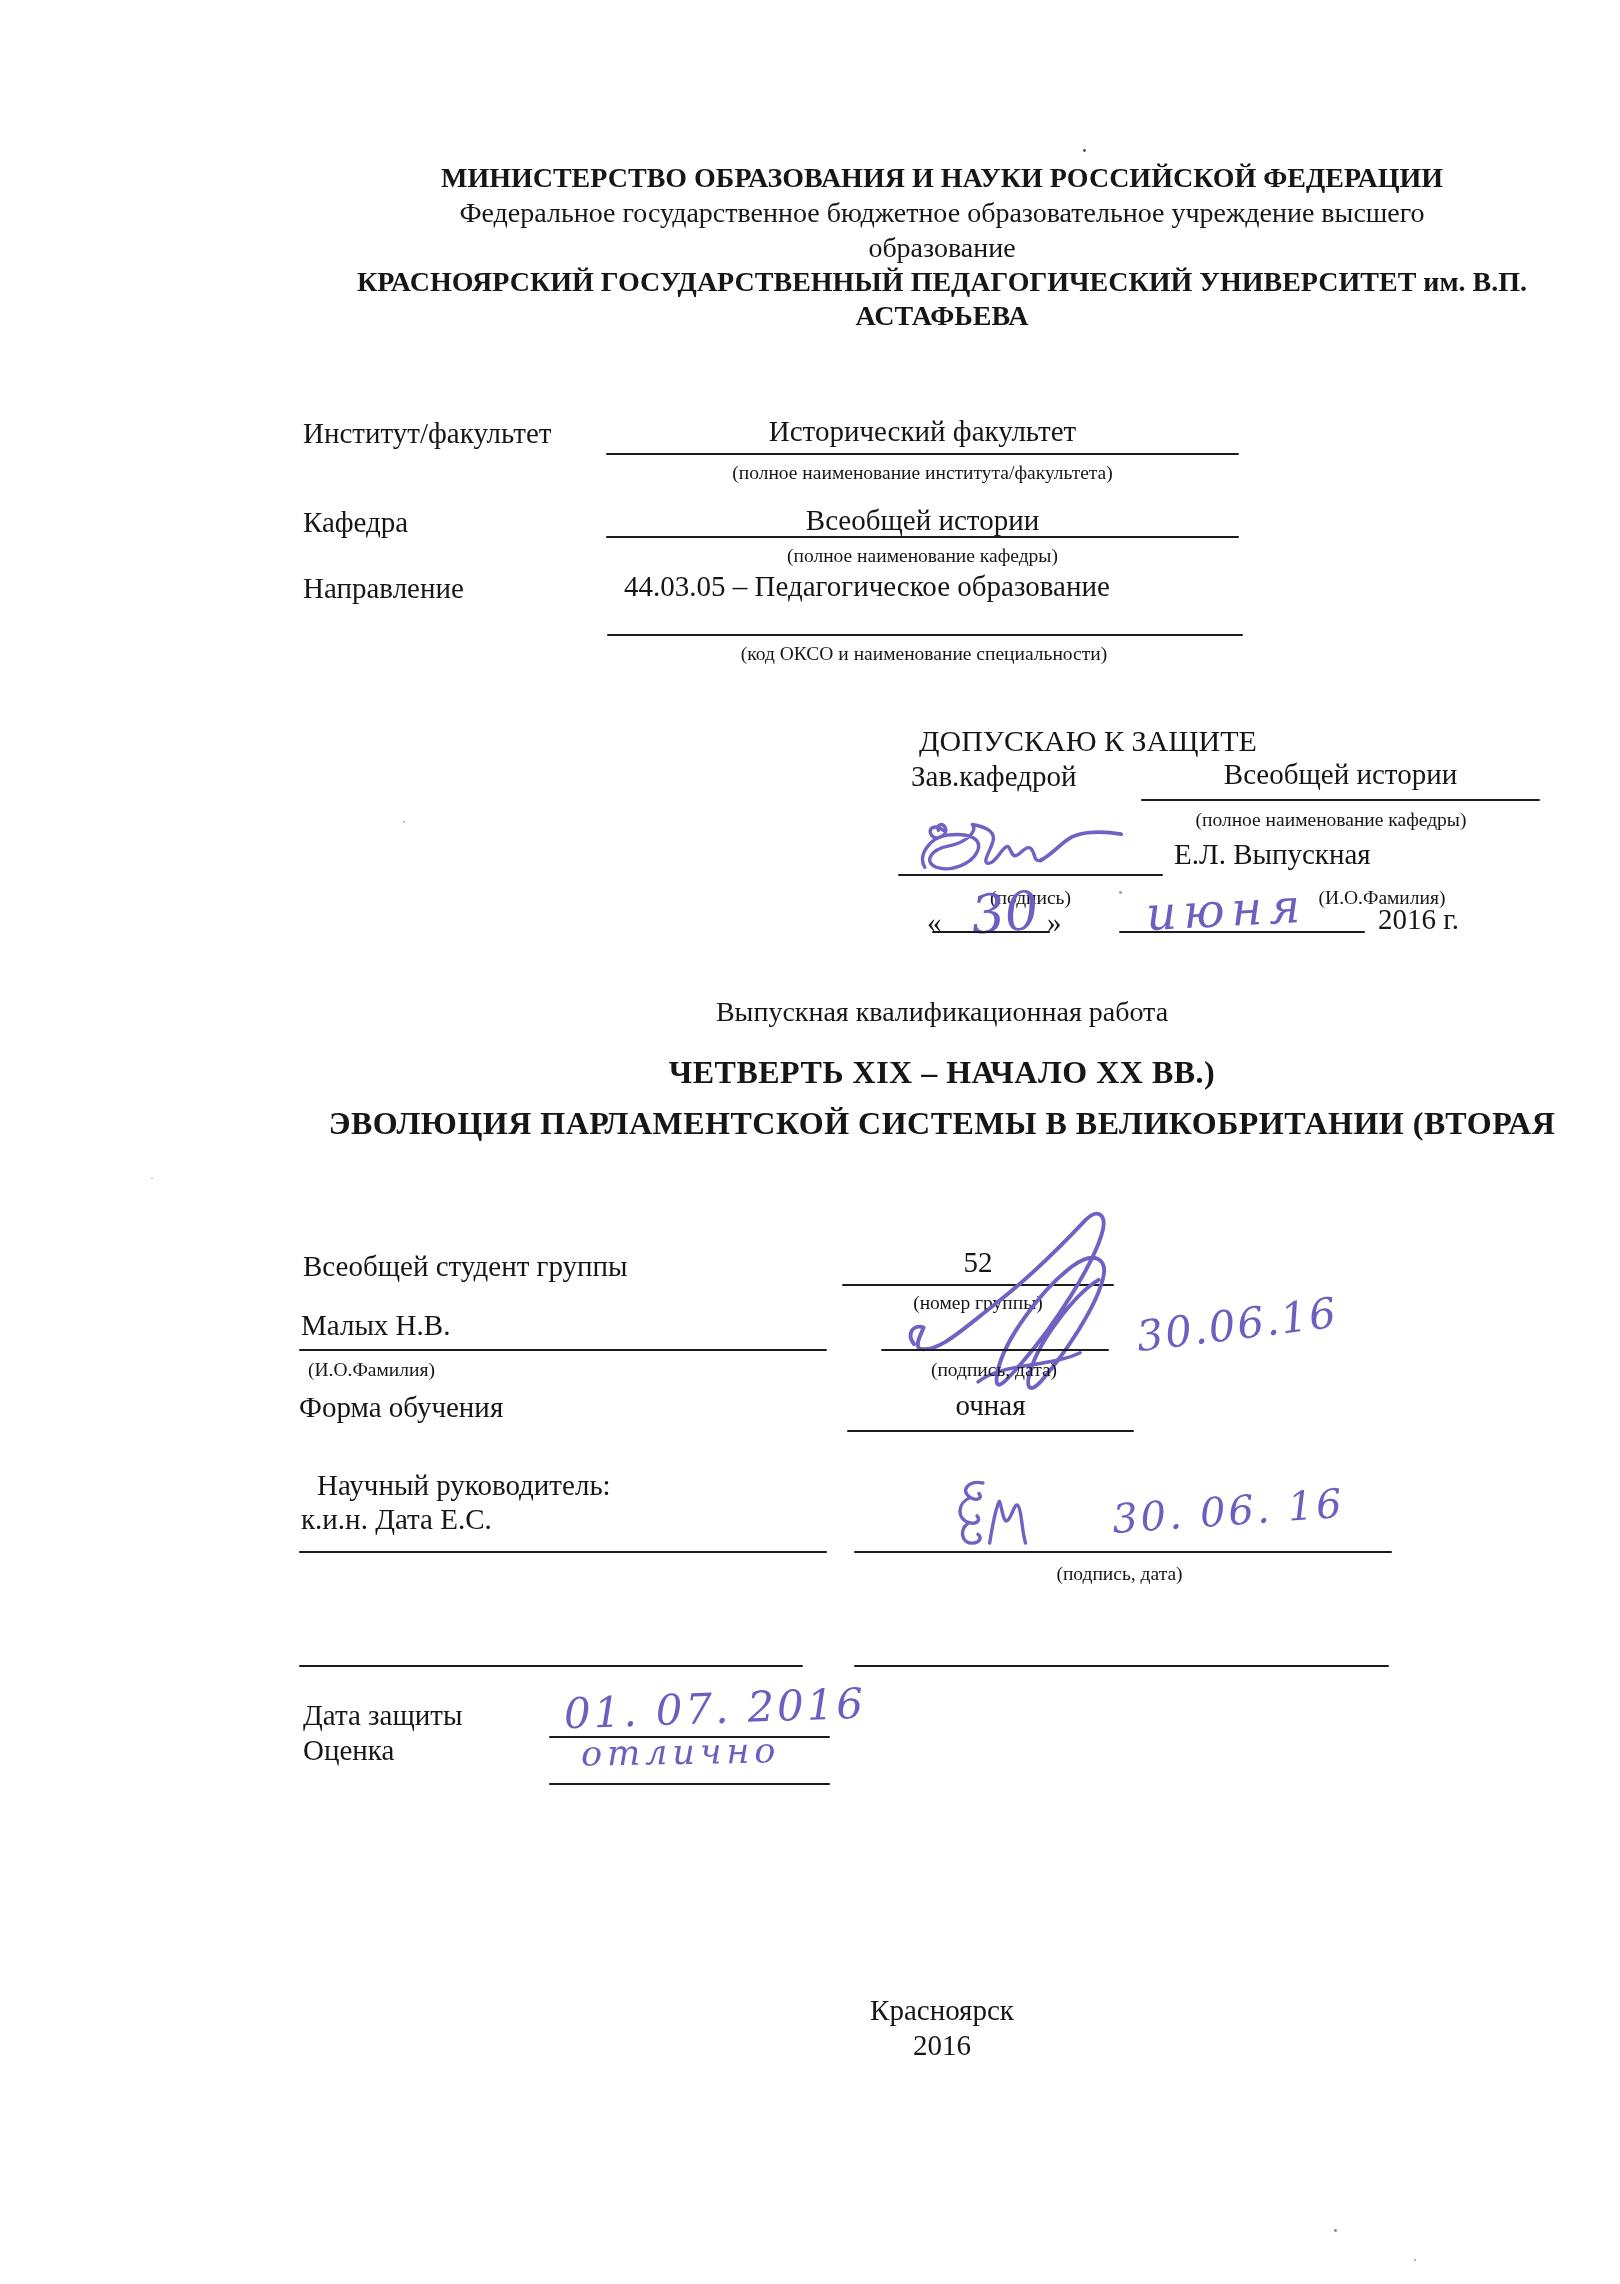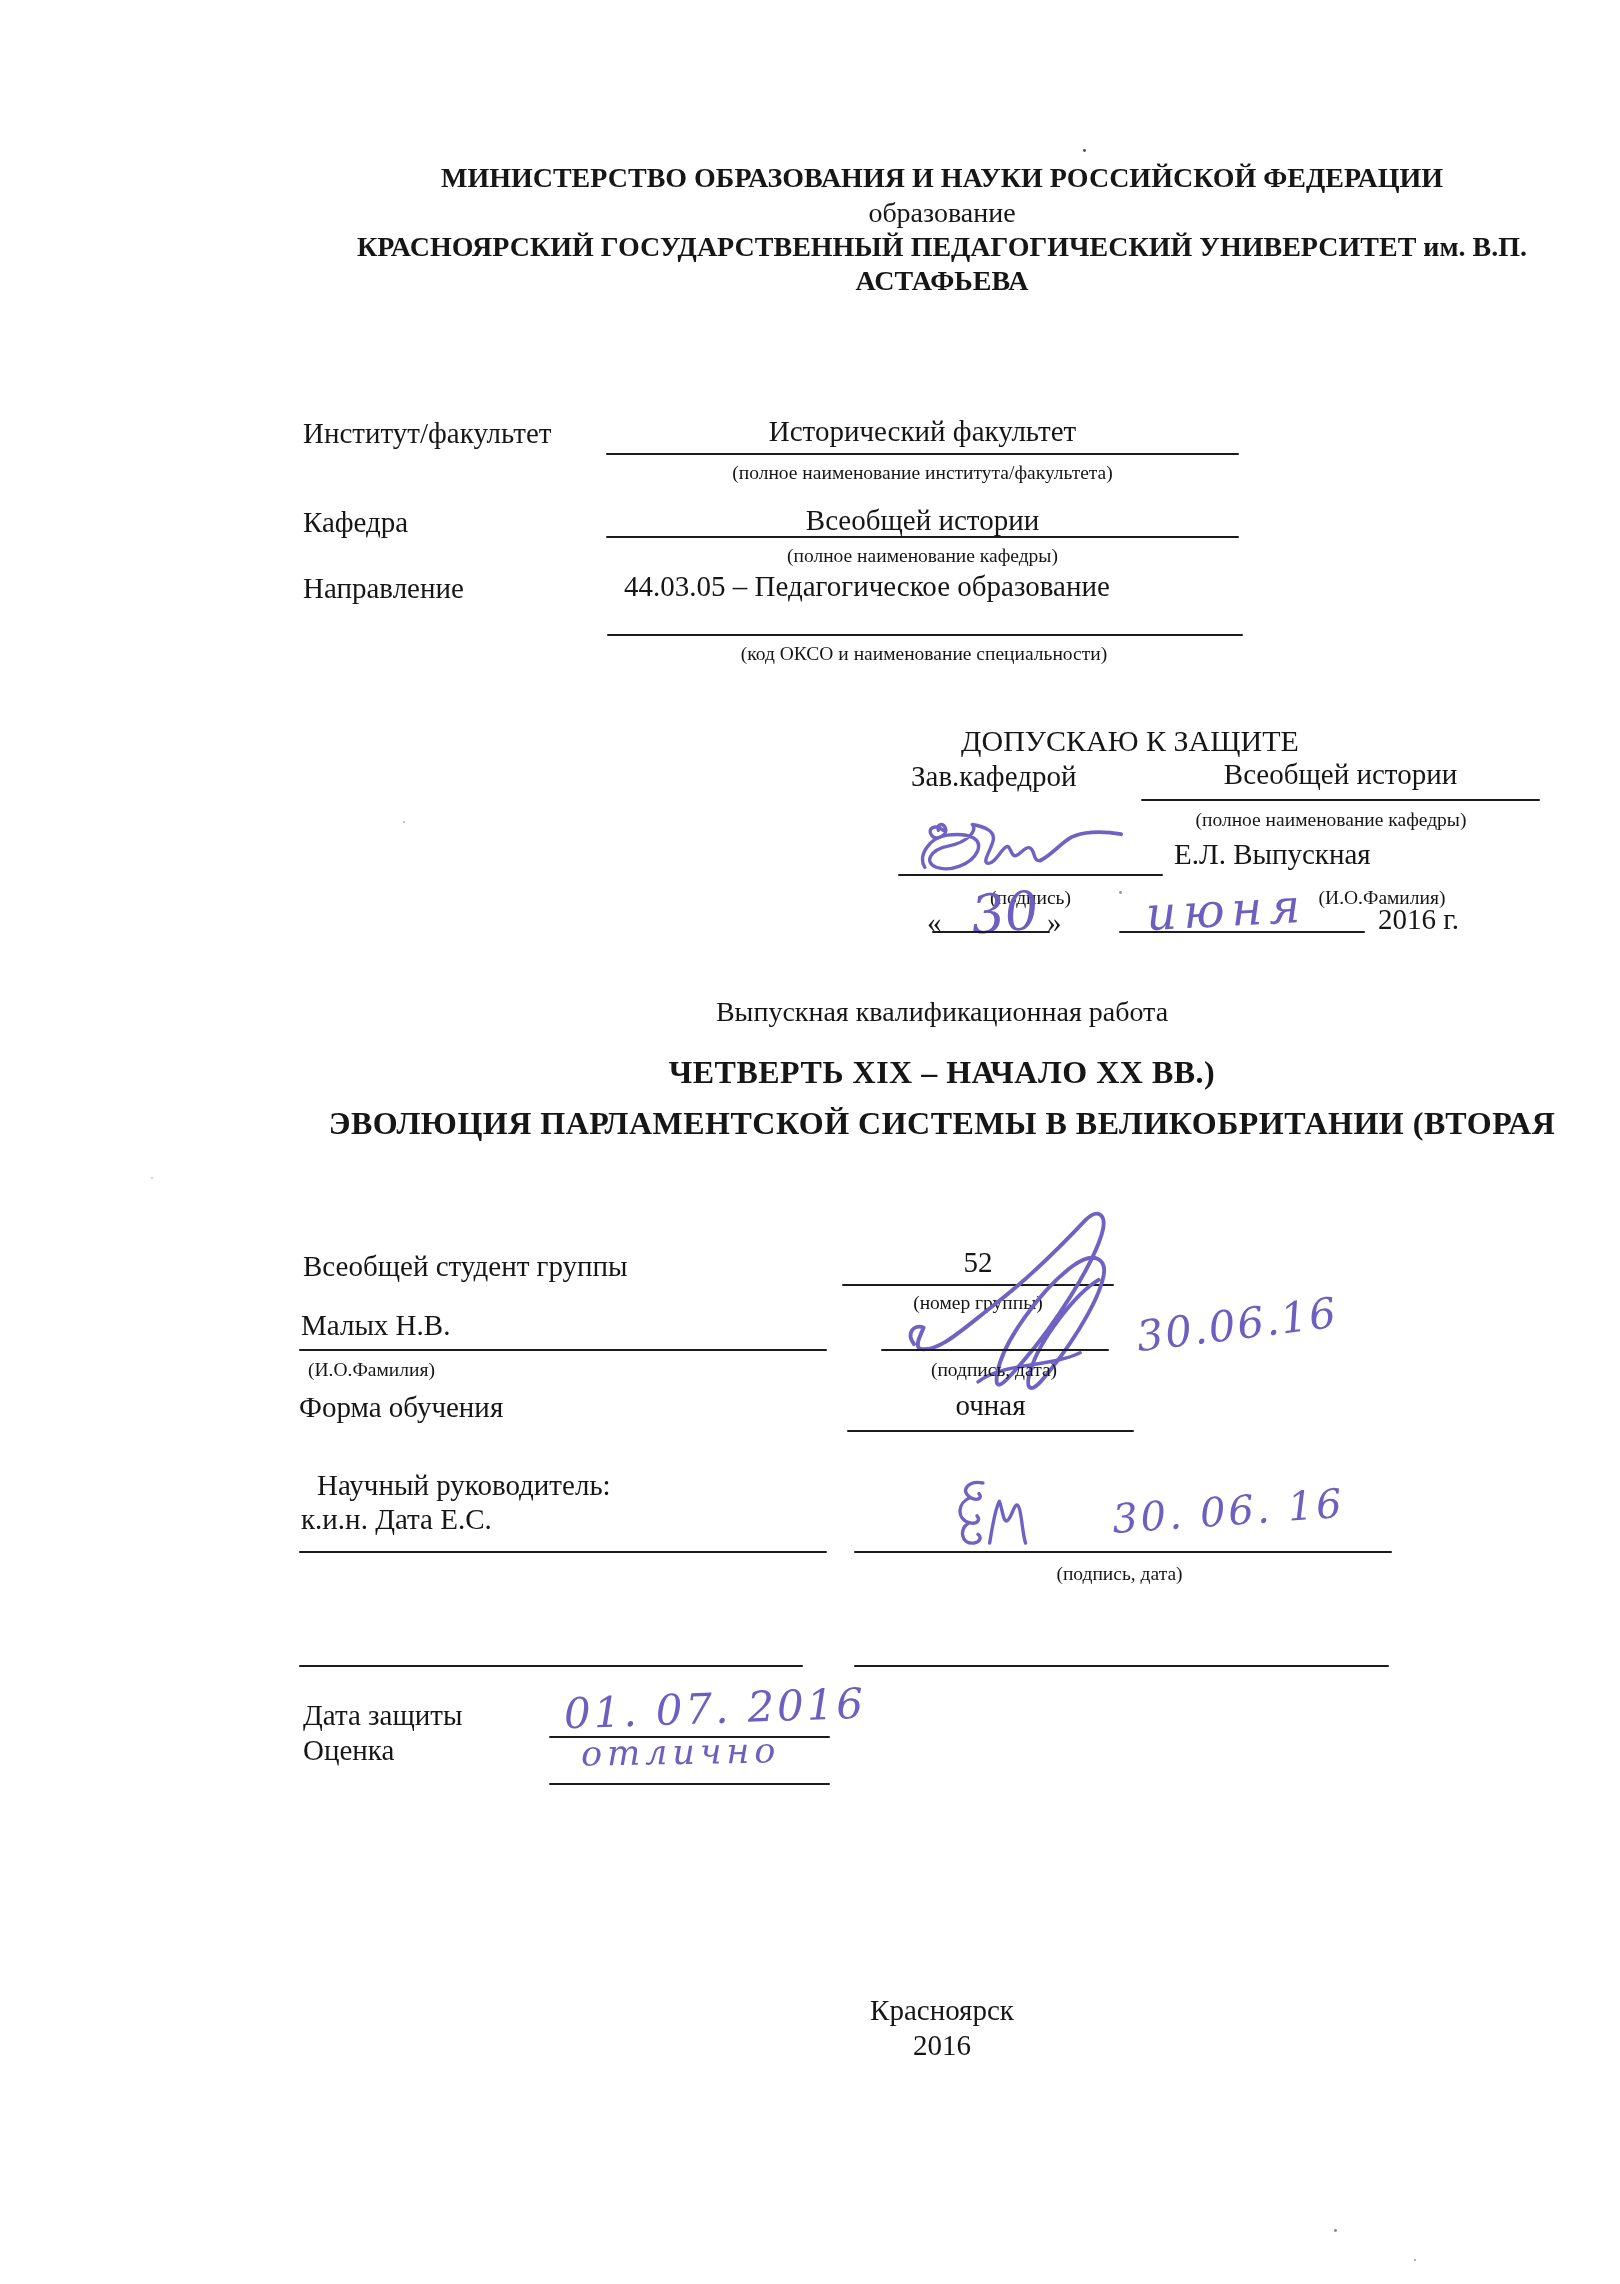--- a/index.html
+++ b/index.html
@@ -29,41 +29,42 @@
   svg.sig{position:absolute;overflow:visible;}
   svg.sig path{fill:none;stroke:#6f62c3;stroke-linecap:round;stroke-linejoin:round;}
 </style>
 </head>
 <body>
 
 <div class="page">
 
   <div class="abs ctr" style="left:263px;top:161px;width:1358px;">
     <div class="tb">МИНИСТЕРСТВО ОБРАЗОВАНИЯ И НАУКИ РОССИЙСКОЙ ФЕДЕРАЦИИ</div>
+    <div class="hdr">Федеральное государственное бюджетное образовательное учреждение высшего</div>
     <div class="hdr">образование</div>
     <div class="tb">КРАСНОЯРСКИЙ ГОСУДАРСТВЕННЫЙ ПЕДАГОГИЧЕСКИЙ УНИВЕРСИТЕТ им. В.П.</div>
     <div class="tb">АСТАФЬЕВА</div>
   </div>
 
   <div class="abs t" style="left:303px;top:417px;">Институт/факультет</div>
   <div class="abs ctr t" style="left:606px;top:415px;width:633px;">Исторический факультет</div>
   <div class="rule" style="left:606px;top:453px;width:633px;"></div>
   <div class="abs ctr cap" style="left:606px;top:462px;width:633px;">(полное наименование института/факультета)</div>
 
   <div class="abs t" style="left:303px;top:506px;">Кафедра</div>
   <div class="abs ctr t" style="left:606px;top:504px;width:633px;">Всеобщей истории</div>
   <div class="rule" style="left:606px;top:536px;width:633px;"></div>
   <div class="abs ctr cap" style="left:606px;top:545px;width:633px;">(полное наименование кафедры)</div>
 
   <div class="abs t" style="left:303px;top:572px;">Направление</div>
   <div class="abs t" style="left:624px;top:570px;">44.03.05 – Педагогическое образование</div>
   <div class="rule" style="left:607px;top:634px;width:636px;"></div>
   <div class="abs ctr cap" style="left:603px;top:643px;width:642px;">(код ОКСО и наименование специальности)</div>
 
-  <div class="abs" style="left:961px;top:724px;font-size:30px;">ДОПУСКАЮ К ЗАЩИТЕ</div>
+  <div class="abs" style="left:919px;top:724px;font-size:30px;">ДОПУСКАЮ К ЗАЩИТЕ</div>
   <div class="abs t" style="left:911px;top:760px;">Зав.кафедрой</div>
   <div class="abs ctr t" style="left:1141px;top:758px;width:399px;">Всеобщей истории</div>
   <div class="rule" style="left:1141px;top:799px;width:399px;"></div>
   <div class="abs ctr cap" style="left:1141px;top:809px;width:380px;">(полное наименование кафедры)</div>
 
   <svg class="sig" style="left:915px;top:805px;" width="209" height="73" viewBox="0 0 430 150">
     <path d="M 58 52 C 42 38, 24 48, 34 62 C 44 76, 70 60, 62 46 C 56 36, 44 40, 48 52" stroke-width="7"></path>
     <path d="M 20 128 C 6 104, 28 68, 66 62 C 112 56, 140 70, 128 96 C 116 122, 72 138, 44 128 C 18 118, 30 92, 70 84 C 110 76, 128 52, 118 40 C 140 44, 168 52, 160 76 C 154 96, 138 118, 150 120 C 164 122, 176 92, 188 86 C 196 82, 196 100, 204 104 C 214 108, 224 84, 236 88 C 248 92, 242 118, 258 114" stroke-width="7"></path>
     <path d="M 258 114 C 282 102, 300 78, 322 66 C 342 56, 380 52, 424 60" stroke-width="8"></path>
   </svg>

